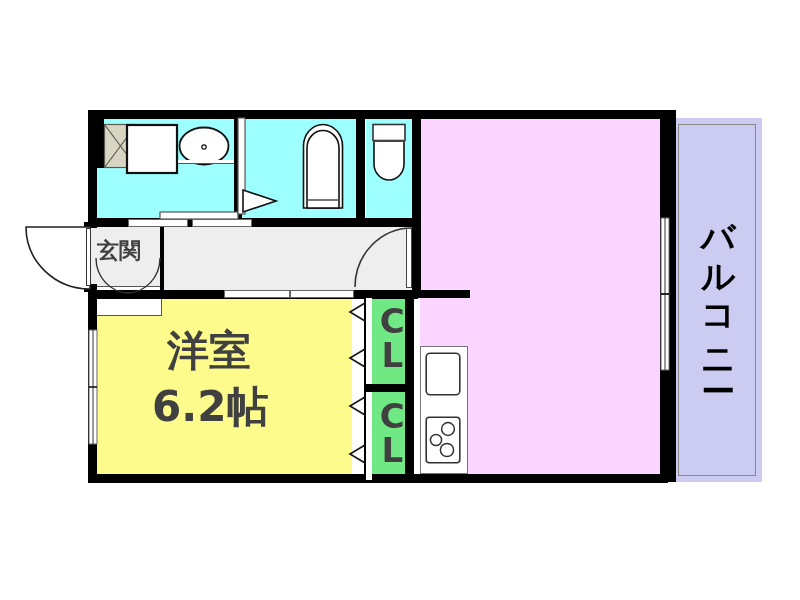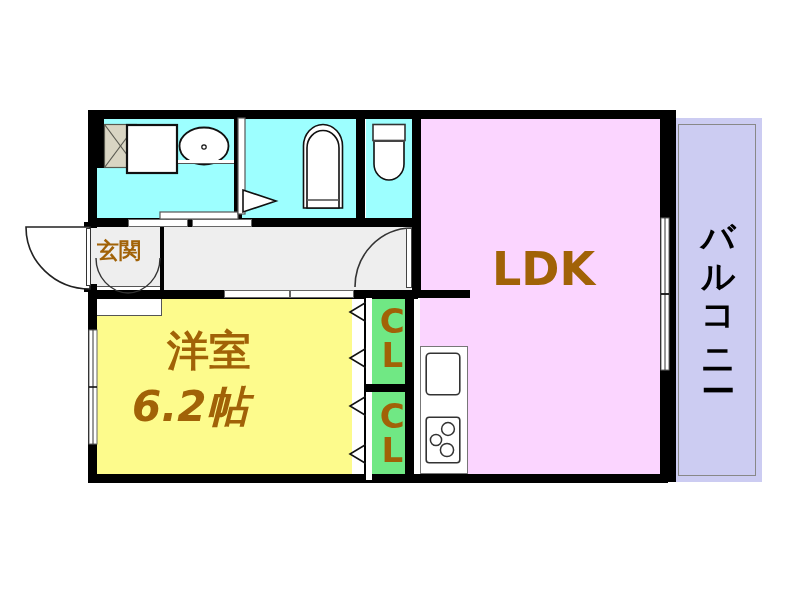--- a/index.html
+++ b/index.html
@@ -6,21 +6,21 @@
   html,body{margin:0;padding:0;background:#ffffff;}
   body{width:800px;height:600px;overflow:hidden;
        font-family:"DejaVu Sans","Liberation Sans",sans-serif;}
   #plan{position:relative;width:800px;height:600px;background:#ffffff;}
   .abs{position:absolute;box-sizing:border-box;}
   
   .fill{position:absolute;box-sizing:border-box;}
   
   .wall{position:absolute;background:#000000;}
   
-  .lbl{position:absolute;color:#a16207;font-weight:bold;line-height:1.0;
+  .lbl{position:absolute;color:#404040;font-weight:bold;line-height:1.0;
        white-space:nowrap;letter-spacing:0px;}
   .lbl-ldk{font-size:46px;}
   .lbl-yoshitsu{font-size:42px;}
   .lbl-genkan{font-size:22px;}
   .lbl-cl{font-size:34px;font-weight:bold;}
   .vtext{position:absolute;writing-mode:vertical-rl;text-orientation:upright;
          font-size:34px;font-weight:bold;color:#000;line-height:1.08;
          letter-spacing:5px;}
   svg{display:block;overflow:visible;}
 </style>
@@ -204,24 +204,23 @@
       <path d="M22,2 L2,14 L22,26" fill="none" stroke="#111" stroke-width="1.6"></path>
       <path d="M22,48 L2,60 L22,72" fill="none" stroke="#111" stroke-width="1.6"></path>
       <path d="M22,96 L2,108 L22,120" fill="none" stroke="#111" stroke-width="1.6"></path>
       <path d="M22,144 L2,156 L22,168" fill="none" stroke="#111" stroke-width="1.6"></path>
     </svg>
   </div>
 
   <div class="abs" style="left:366px;top:298px;width:6px;height:86px;background:#ffffff;"></div>
   <div class="abs" style="left:366px;top:392px;width:6px;height:88px;background:#ffffff;"></div>
 
-  <div class="lbl lbl-ldk" style="left:492px;top:246px;">LDK</div>
 
   <div class="lbl lbl-yoshitsu" style="left:167px;top:330px;">洋室</div>
-  <div class="lbl lbl-yoshitsu" style="left:132px;top:386px;font-style:italic;">6.2帖</div>
+  <div class="lbl lbl-yoshitsu" style="left:152px;top:386px;">6.2帖</div>
 
   <div class="lbl lbl-genkan" style="left:97px;top:240px;">玄関</div>
 
   <div class="vtext" style="left:700px;top:198px;">バルコニー</div>
 
   <div class="lbl lbl-cl" style="left:376px;top:301px;line-height:0.95;writing-mode:vertical-rl;text-orientation:upright;letter-spacing:-6px;">CL</div>
   <div class="lbl lbl-cl" style="left:376px;top:396px;line-height:0.95;writing-mode:vertical-rl;text-orientation:upright;letter-spacing:-6px;">CL</div>
 
 </div>
 

